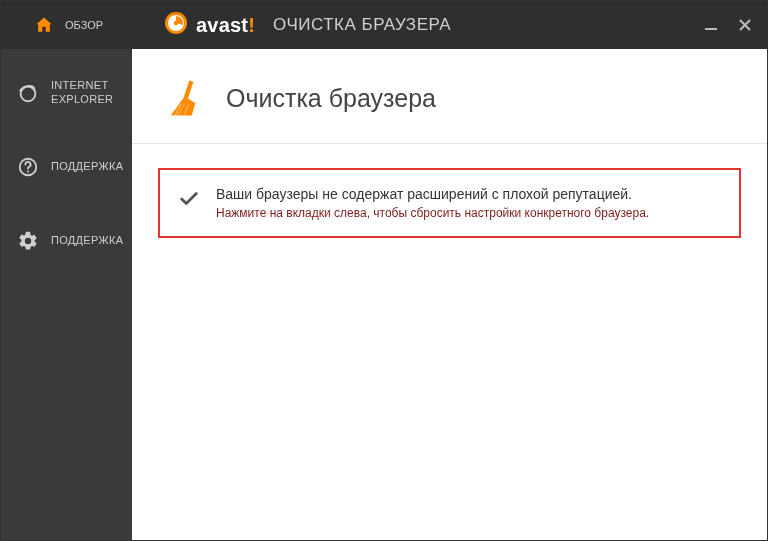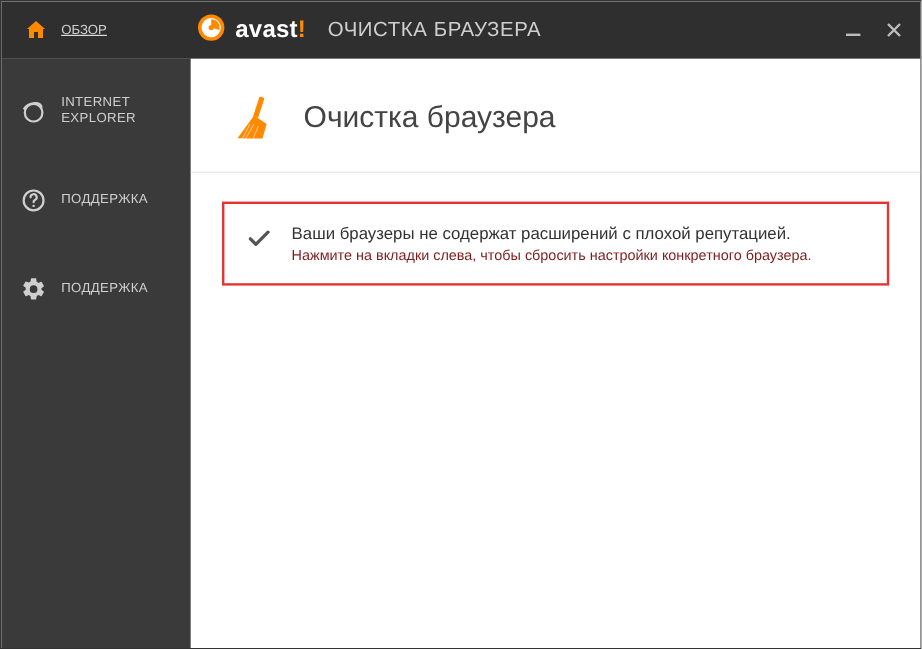--- a/index.html
+++ b/index.html
@@ -26,22 +26,21 @@
     align-items: center;
     padding: 0 14px 0 0;
     color: #ddd;
     flex-shrink: 0;
   }
   .titlebar-left {
     width: 135px;
     display: flex;
     align-items: center;
     gap: 10px;
-    padding-left: 18px;
-    text-decoration: underline;
+    padding-left: 32px;
   }
   .titlebar-brand {
     display: flex;
     align-items: center;
     gap: 8px;
     padding-left: 28px;
   }
   .titlebar-brand-text {
     font-weight: 700;
     font-size: 20px;
@@ -64,21 +63,21 @@
   }
   .win-btn { width: 16px; height: 16px; display:flex; align-items:center; justify-content:center; cursor:pointer; }
   .win-btn svg { display:block; }
 
   .body {
     flex: 1;
     display: flex;
     min-height: 0;
   }
   .sidebar {
-    width: 158px;
+    width: 131px;
     background: #3a3a3a;
     color: #cfcfcf;
     display: flex;
     flex-direction: column;
     font-size: 11px;
     letter-spacing: .3px;
   }
   .side-item {
     display: flex;
     align-items: center;

